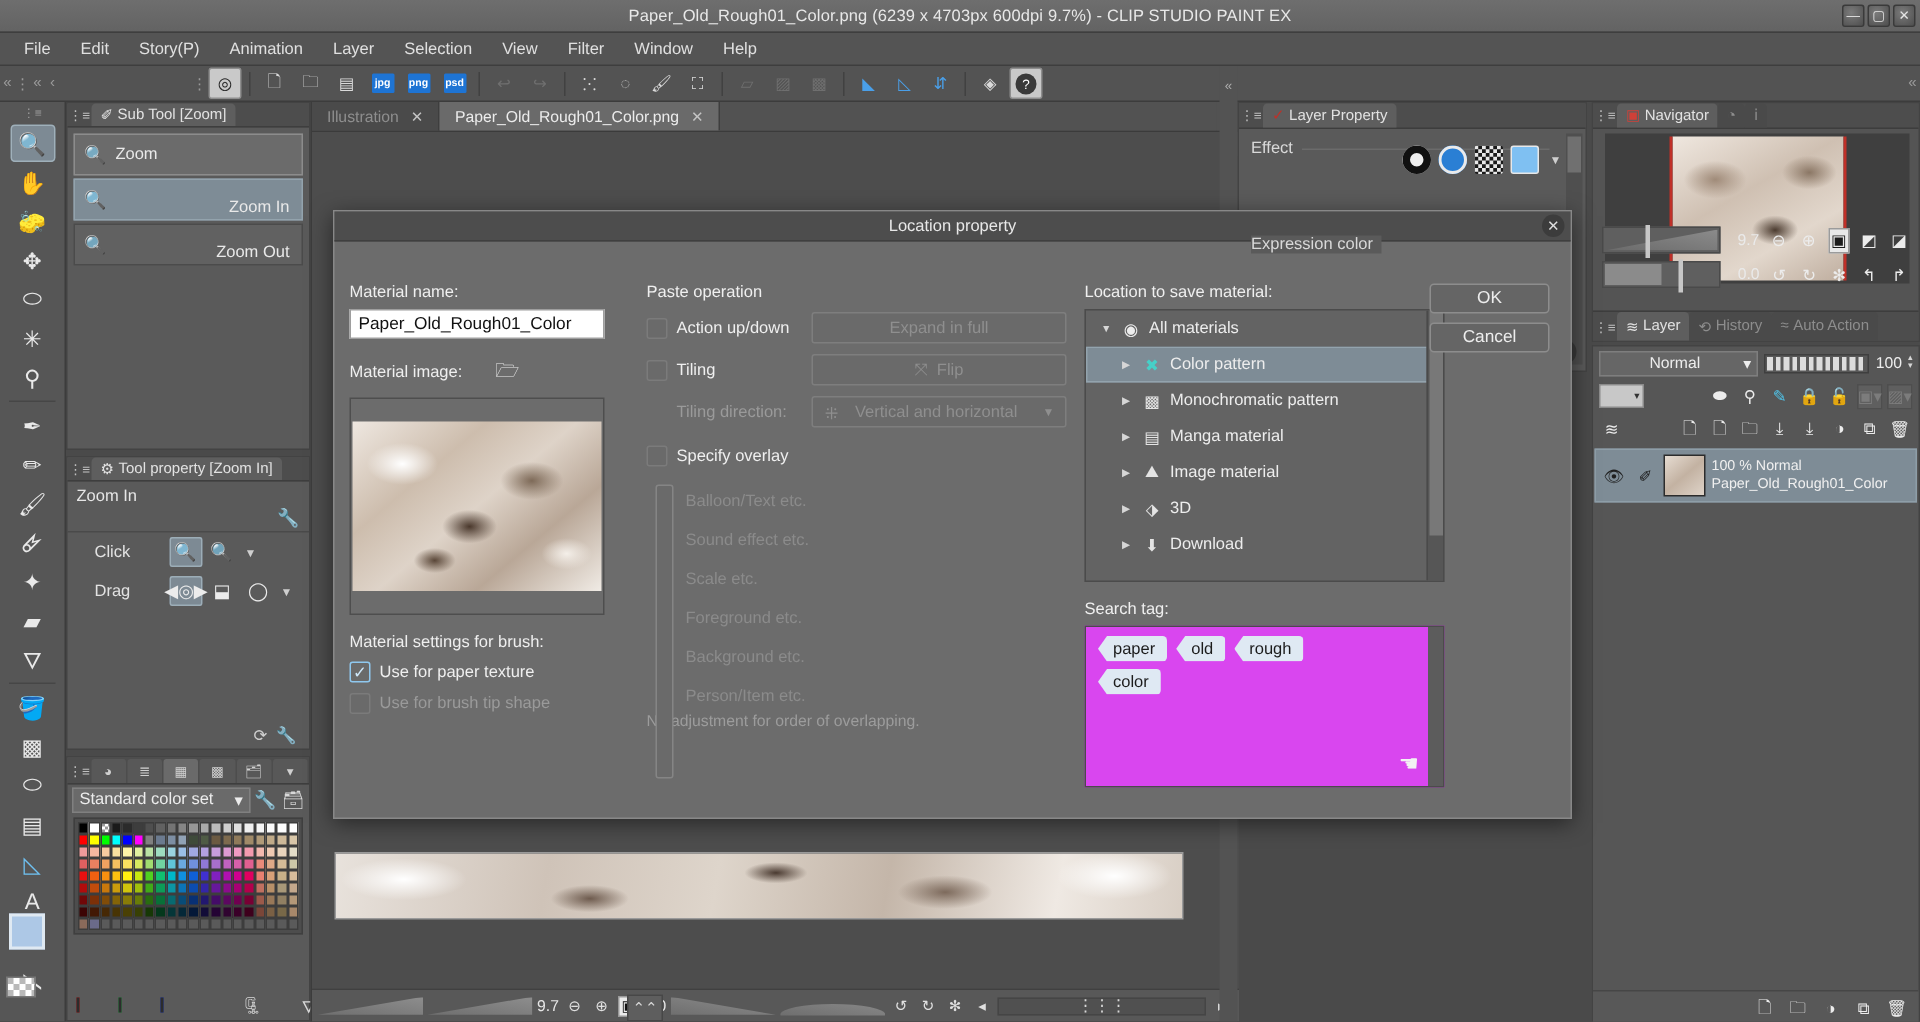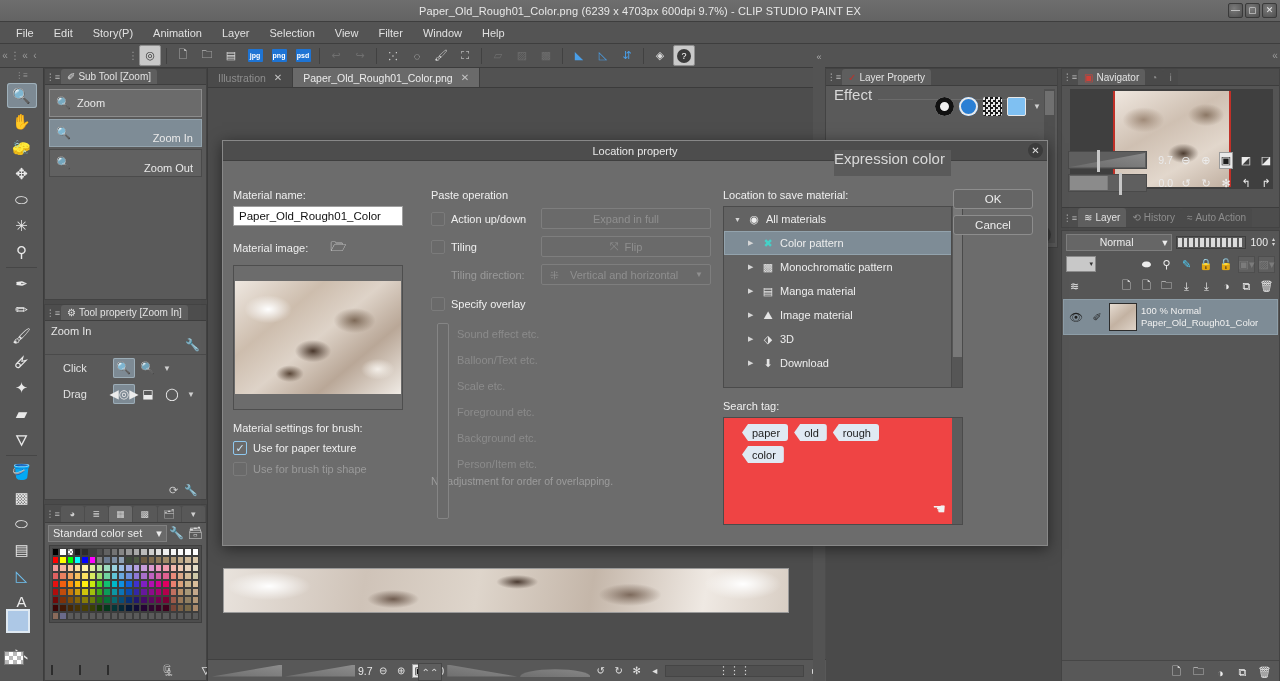--- a/index.html
+++ b/index.html
@@ -221,22 +221,22 @@
      padding-top:8px; color:#aeaeae; font-size:9px;}
   #rightcol { position:absolute; left:825px; top:44px; width:455px; height:637px; }
 
   #layerprop {
     position:absolute; left:0; top:24px; width:233px; height:180px;
     background:#5a5a5a; border:1px solid #434343;
   }
   .lp-tabrow{ height:17px; background:#4d4d4d; display:flex; align-items:stretch;
     border-bottom:1px solid #3d3d3d;}
   .lp-sectionrow{
-    height:26px; display:flex; padding:0 8px;
-    font-size:15px; color:#d9d9d9; position:relative;
+    height:26px; display:flex; align-items:center; padding:0 8px;
+    font-size:11px; color:#d9d9d9; position:relative;
   }
   .lp-sectionrow::after{
     content:""; position:absolute; left:8px; right:24px; top:50%; height:1px;
     background:#6b6b6b; z-index:0;
   }
   .lp-sectionrow span{ position:relative; z-index:1; background:#5a5a5a; padding-right:6px; }
   .lp-effectrow{ position:absolute; right:16px; top:28px; display:flex; align-items:center; gap:5px;}
   .eff{ width:19px;height:19px;border-radius:50%; }
   .eff.normal{ background:#efefef; box-shadow: inset 0 0 0 5px #111; }
   .eff.tone{ background:#2a7fd4; box-shadow: inset 0 0 0 2px #eaeaea, inset 0 0 0 3px #2a7fd4; }
@@ -396,22 +396,22 @@
   .tico.mono{ color:#e4e4e4; }
   .tico.manga{ color:#e4e4e4; }
   .tico.image{ color:#e4e4e4; }
   .tico.three-d{ color:#e4e4e4; }
   .tico.download{ color:#e4e4e4; }
   #loctree .scroll{ position:absolute; right:0; top:0; width:11px; height:100%; background:#565656;
     border-left:1px solid #4a4a4a;}
   #loctree .scroll .t{ position:absolute; top:0; left:1px; width:9px; height:150px; background:#787878;}
 
   #tagbox {
-    margin-top:5px; width:240px; height:108px; background:#ef4444;
-    border:1px solid #4b4b4b; position:relative; padding:6px 18px;
+    margin-top:5px; width:240px; height:108px; background:#d946ef;
+    border:1px solid #4b4b4b; position:relative; padding:6px 8px;
   }
   .tagrow{ display:flex; gap:6px; margin-bottom:5px; }
   .tag {
     height:17px; background:#dfe9f3; color:#1c1c1c; font-size:11px;
     display:flex; align-items:center; padding:0 8px 0 10px;
     clip-path: polygon(6px 0, 100% 0, 100% 100%, 6px 100%, 0 50%);
     border-radius:0 3px 3px 0;
   }
   #tagbox .scroll{ position:absolute; right:0; top:0; width:10px; height:100%; background:#5c5c5c;}
   #cursor-hand{ position:absolute; right:16px; bottom:6px; font-size:15px; color:#f2f2f2;}
@@ -1060,22 +1060,22 @@
             </div>
           </div>
 
           <div class="chkrow" style="margin-top:12px">
             <div class="chkbox dim"></div>
             <span class="dlg-lbl">Specify overlay</span>
           </div>
 
           <div id="overlay-list">
             <div class="trackbar"></div>
+            <div class="oitem">Balloon/Text etc.</div>
             <div class="oitem">Sound effect etc.</div>
-            <div class="oitem">Balloon/Text etc.</div>
             <div class="oitem">Scale etc.</div>
             <div class="oitem">Foreground etc.</div>
             <div class="oitem">Background etc.</div>
             <div class="oitem">Person/Item etc.</div>
           </div>
           <div id="overlay-note">No adjustment for order of overlapping.</div>
         </div>
 
         <div id="col-right">
           <div class="dlg-lbl">Location to save material:</div>

